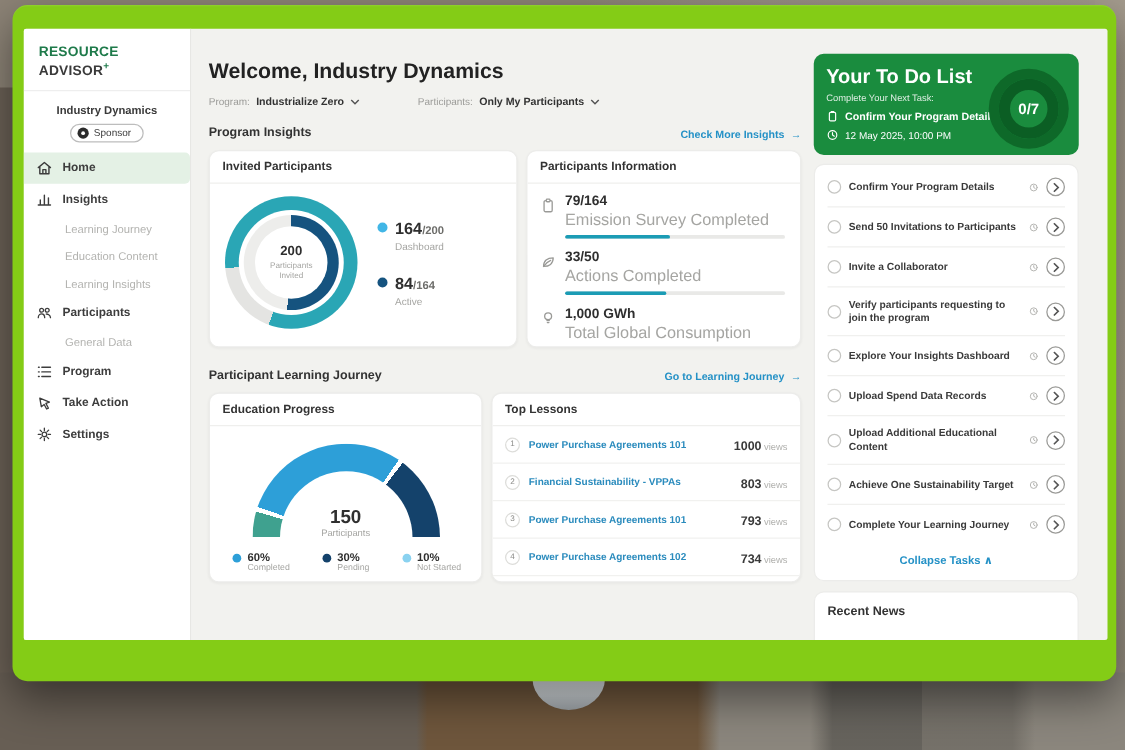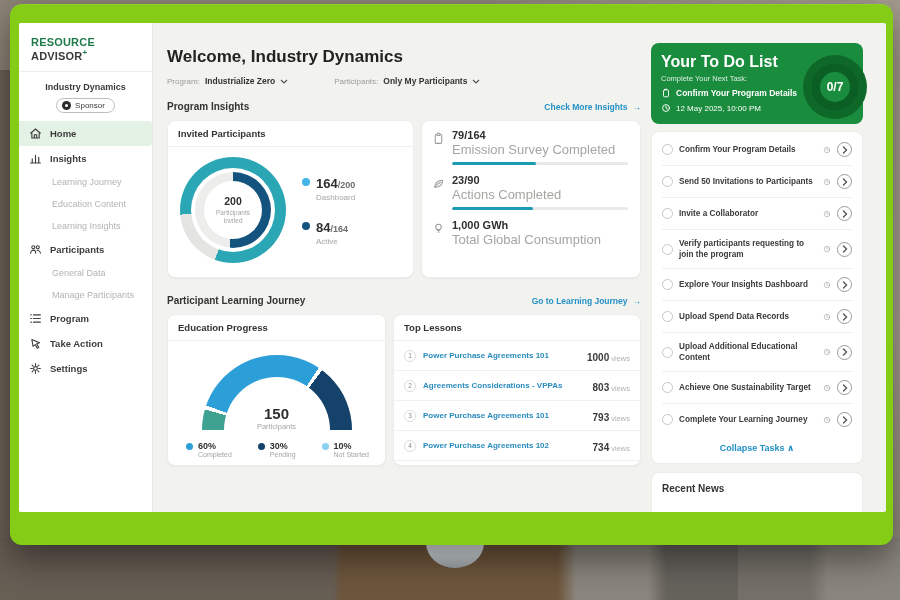--- a/index.html
+++ b/index.html
@@ -115,21 +115,21 @@
   .l-views { font-size:10px; font-weight:bold; color:#3a3a3a; }
   .l-suffix { font-size:7.5px; color:#b0b0ad; margin-left:2px; }
 
   
   .rightcol { position:absolute; left:632px; top:0; width:212px; }
   .todo-card { position:relative; margin-top:20px; background:#1a8c3e; border-radius:8px; padding:10px 10px 11px; color:#fff; }
   .todo-title { font-size:16px; font-weight:bold; }
   .todo-sub { font-size:7.5px; opacity:.85; margin-top:3px; }
   .todo-line { display:flex; align-items:center; gap:5px; margin-top:5px; font-size:8.5px; font-weight:bold; }
   .todo-date { display:flex; align-items:center; gap:5px; margin-top:5px; font-size:8px; }
-  .ring { position:absolute; right:4px; top:20px; width:48px; height:48px; border-radius:50%;
+  .ring { position:absolute; right:16px; top:20px; width:48px; height:48px; border-radius:50%;
     border:9px solid #0b5e24; box-shadow:0 0 0 8px #0e6929;
     display:flex; align-items:center; justify-content:center; }
   .ring-val { font-size:12px; font-weight:bold; color:#fff; }
 
   .tasks-card { margin-top:7px; background:#fff; border:1px solid #ececea; border-radius:8px; padding:2px 10px 4px; }
   .task { display:flex; align-items:center; gap:6px; padding:8px 0; border-bottom:1px solid #f0f0ee; }
   .task-check { width:11px; height:11px; border:1.4px solid #c6c6c3; border-radius:50%; flex:0 0 auto; cursor:pointer; }
   .task-label { flex:1; font-size:8.2px; font-weight:bold; color:#3a3a3a; line-height:1.35; cursor:pointer; }
   .task-clock { flex:0 0 auto; color:#b5b5b2; display:flex; }
   .task-go { width:15px; height:15px; border:1.3px solid #9a9a97; border-radius:50%; flex:0 0 auto;
@@ -178,21 +178,20 @@
       <div class="nav-item">
         <svg width="13" height="13" viewBox="0 0 16 16" fill="none" stroke="#3d3d3d" stroke-width="1.3" stroke-linecap="round">
               <circle cx="5.3" cy="5.2" r="1.9"></circle>
               <path d="M2 12.5 C2 9.8 4 8.8 5.3 8.8 C6.6 8.8 8.3 9.8 8.3 12.5"></path>
               <circle cx="10.8" cy="5.2" r="1.9"></circle>
               <path d="M9.8 8.9 C11 8.8 14 9.8 14 12.5"></path>
             </svg>
         <span>Participants</span>
       </div>
       <div class="nav-sub">General Data</div>
-      <div class="nav-sub">Manage Participants</div>
       <div class="nav-item">
         <svg width="13" height="13" viewBox="0 0 16 16" fill="none" stroke="#3d3d3d" stroke-width="1.4" stroke-linecap="round">
               <path d="M5.5 3.5 H14 M5.5 8 H14 M5.5 12.5 H14 M2.2 3.5 H2.9 M2.2 8 H2.9 M2.2 12.5 H2.9"></path>
             </svg>
         <span>Program</span>
       </div>
       <div class="nav-item">
         <svg width="13" height="13" viewBox="0 0 16 16" fill="none" stroke="#3d3d3d" stroke-width="1.3" stroke-linecap="round" stroke-linejoin="round">
               <path d="M3.5 3 L13 7 L9.5 8.3 L12 13 L10.2 13.8 L7.8 9.3 L5 11.5 Z"></path>
             </svg>
@@ -262,41 +261,42 @@
               <span>
                 <span class="leg-val">84</span><span class="leg-sub">/164</span>
                 <div class="leg-lab">Active</div>
               </span>
             </div>
           </div>
         </div>
       </div>
 
       <div class="card card-info">
+        <div class="card-head">Participants Information</div>
         <div class="info-body">
           <div class="info-row">
             <svg width="13" height="13" viewBox="0 0 16 16" fill="none" stroke="#9a9a97" stroke-width="1.3" stroke-linecap="round">
                   <rect x="4" y="3" width="8" height="11" rx="1.5"></rect>
                   <rect x="6.2" y="1.6" width="3.6" height="2.6" rx="0.8" fill="#fff"></rect>
                 </svg>
             <div class="info-main">
               <div class="i-val">79/164</div>
               <div class="i-lab">Emission Survey Completed</div>
               <div class="bar">
                     <div class="bar-fill" style="width:48%"></div>
                   </div>
             </div>
           </div>
           <div class="info-row">
             <svg width="13" height="13" viewBox="0 0 16 16" fill="none" stroke="#9a9a97" stroke-width="1.3" stroke-linecap="round" stroke-linejoin="round">
                   <path d="M3.5 12.5 C3.5 7 7 4 13 4 C13 10 9 12.5 3.5 12.5 Z"></path>
                   <path d="M3.5 12.5 C6 9 8 7.5 10.5 6.5"></path>
                 </svg>
             <div class="info-main">
-              <div class="i-val">23/90</div>
+              <div class="i-val">33/50</div>
               <div class="i-lab">Actions Completed</div>
               <div class="bar">
                     <div class="bar-fill" style="width:46%"></div>
                   </div>
             </div>
           </div>
           <div class="info-row">
             <svg width="13" height="13" viewBox="0 0 16 16" fill="none" stroke="#9a9a97" stroke-width="1.3" stroke-linecap="round">
                   <circle cx="8" cy="6.2" r="3.4"></circle>
                   <path d="M6.8 10.4 H9.2 M7.2 12.4 H8.8"></path>
@@ -357,21 +357,21 @@
       <div class="card card-lessons">
         <div class="card-head">Top Lessons</div>
         <div>
           <div class="lesson-row">
             <span class="rank">1</span>
             <span class="l-title">Power Purchase Agreements 101</span>
             <span><span class="l-views">1000</span><span class="l-suffix">views</span></span>
           </div>
           <div class="lesson-row">
             <span class="rank">2</span>
-            <span class="l-title">Agreements Considerations - VPPAs</span>
+            <span class="l-title">Financial Sustainability - VPPAs</span>
             <span><span class="l-views">803</span><span class="l-suffix">views</span></span>
           </div>
           <div class="lesson-row">
             <span class="rank">3</span>
             <span class="l-title">Power Purchase Agreements 101</span>
             <span><span class="l-views">793</span><span class="l-suffix">views</span></span>
           </div>
           <div class="lesson-row">
             <span class="rank">4</span>
             <span class="l-title">Power Purchase Agreements 102</span>

